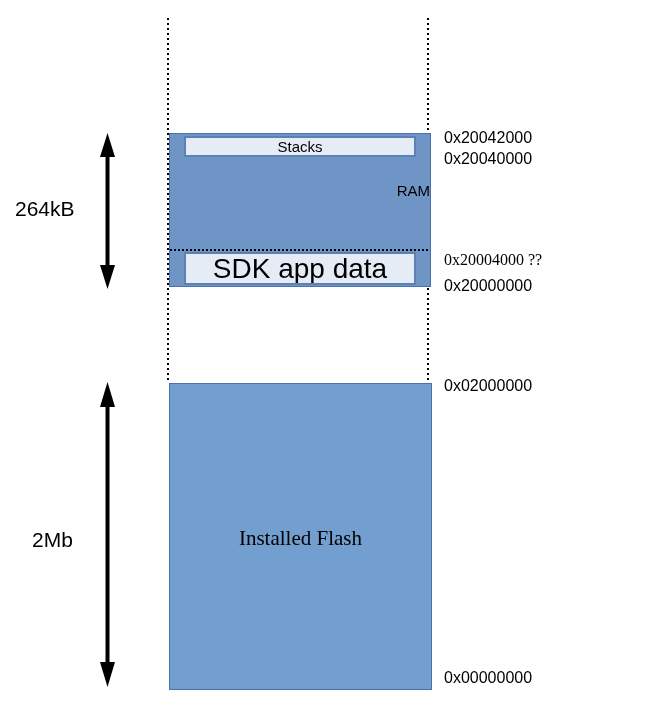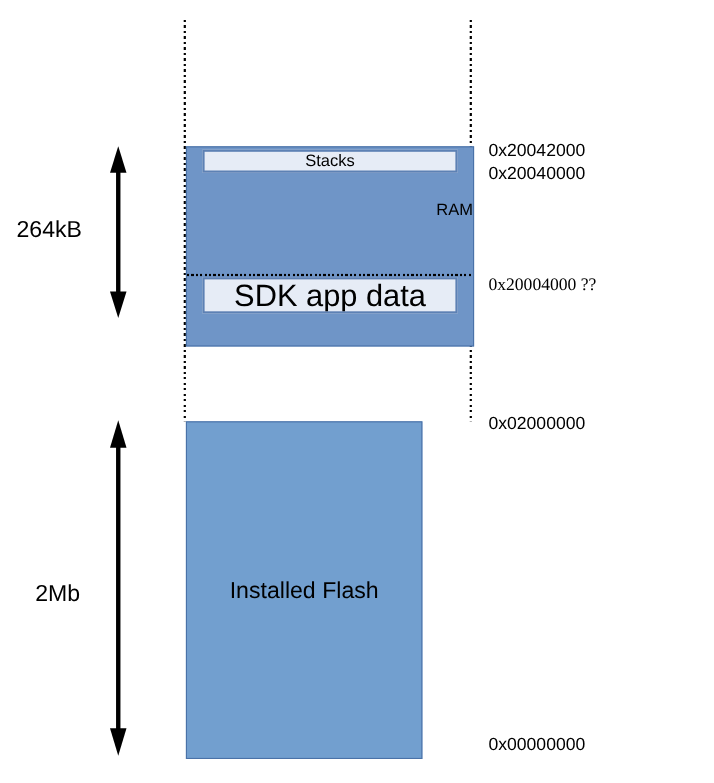--- a/index.html
+++ b/index.html
@@ -32,21 +32,21 @@
   }
   .vguide.left  { left: 167px; }
   .vguide.right { left: 427px; }
 
   
   .ram-block {
     position: absolute;
     left: 169px;
     top: 133px;
     width: 262px;
-    height: 182px;
+    height: 154px;
     background: var(--ram-fill, #6f95c7);
     border: 1px solid var(--block-border, #4a72a8);
     box-sizing: border-box;
   }
   .light-box {
     position: absolute;
     left: 14px;
     width: 232px;
     background: var(--light-box-fill, #e6ecf6);
     border: 2px solid var(--box-border, #5d81b4);
@@ -87,25 +87,26 @@
       transparent 2px,
       transparent 4px
     );
   }
 
   
   .flash-block {
     position: absolute;
     left: 169px;
     top: 383px;
-    width: 215px;
+    width: 263px;
     height: 307px;
     background: var(--block-fill, #729fcf);
     border: 1px solid var(--block-border, #4a72a8);
     box-sizing: border-box;
+    font-family: Liberation Serif, serif;
   }
   .flash-label {
     position: absolute;
     left: 0;
     right: 0;
     top: 142px;
     text-align: center;
     font-size: 21px;
   }
 
@@ -169,16 +170,17 @@
   <svg class="size-arrow arrow-flash" width="21" height="307" viewBox="0 0 21 307">
     <line x1="10.5" y1="22" x2="10.5" y2="285" stroke="#000" stroke-width="4"></line>
     <polygon points="10.5,1 3,26 18,26" fill="#000"></polygon>
     <polygon points="10.5,306 3,281 18,281" fill="#000"></polygon>
   </svg>
   <div class="size-label label-2mb">2Mb</div>
 
   <div class="addr addr-20042000">0x20042000</div>
   <div class="addr addr-20040000">0x20040000</div>
   <div class="addr addr-20004000">0x20004000 ??</div>
+  <div class="addr addr-20000000">0x20000000</div>
   <div class="addr addr-02000000">0x02000000</div>
   <div class="addr addr-00000000">0x00000000</div>
 
 </div>
 
 </body></html>

